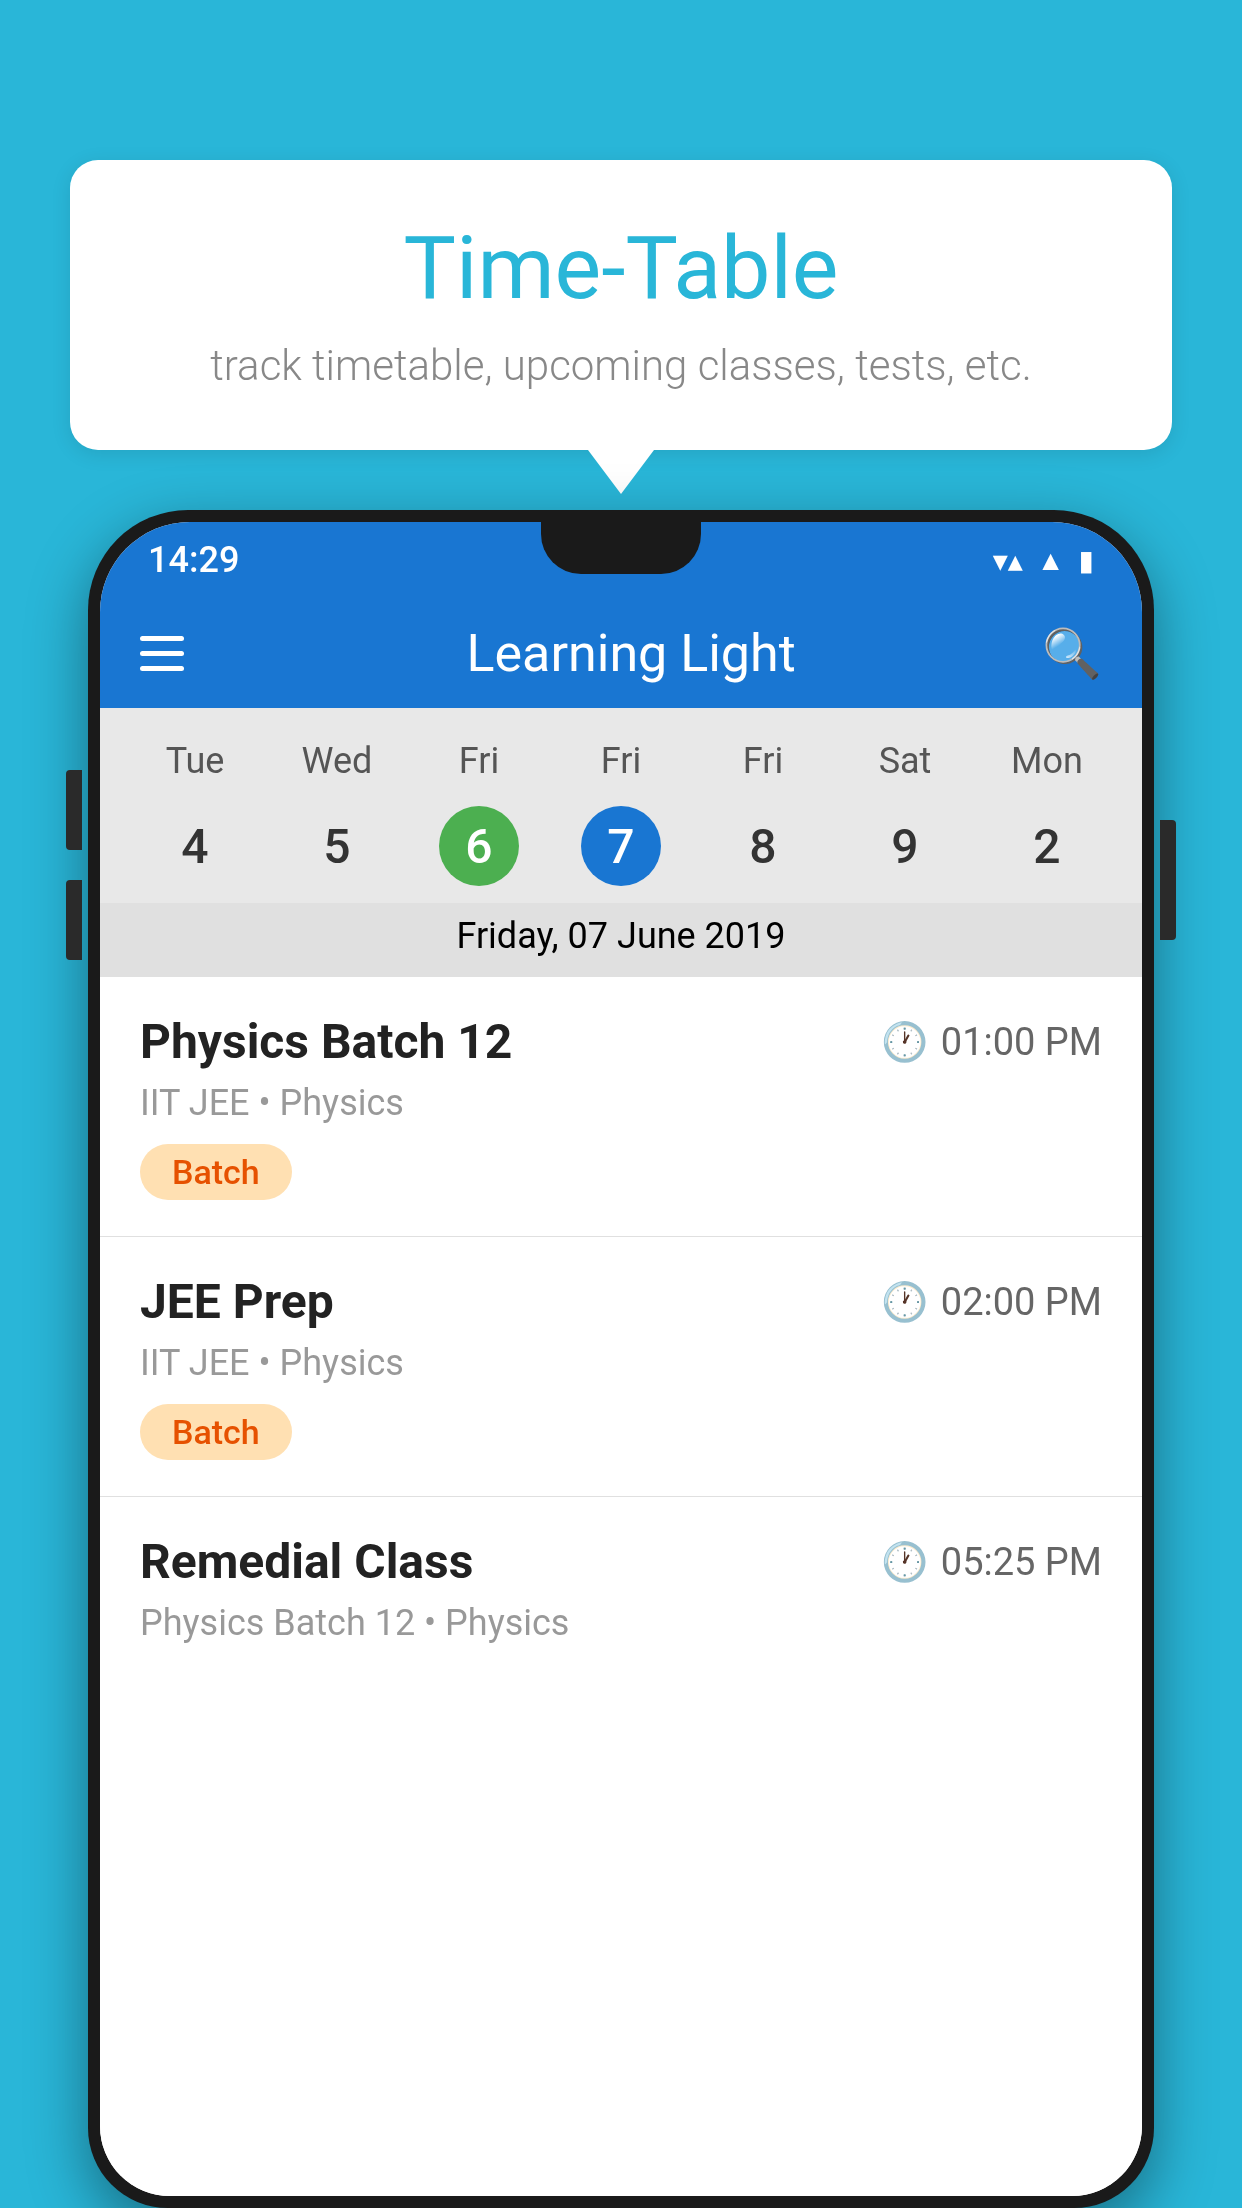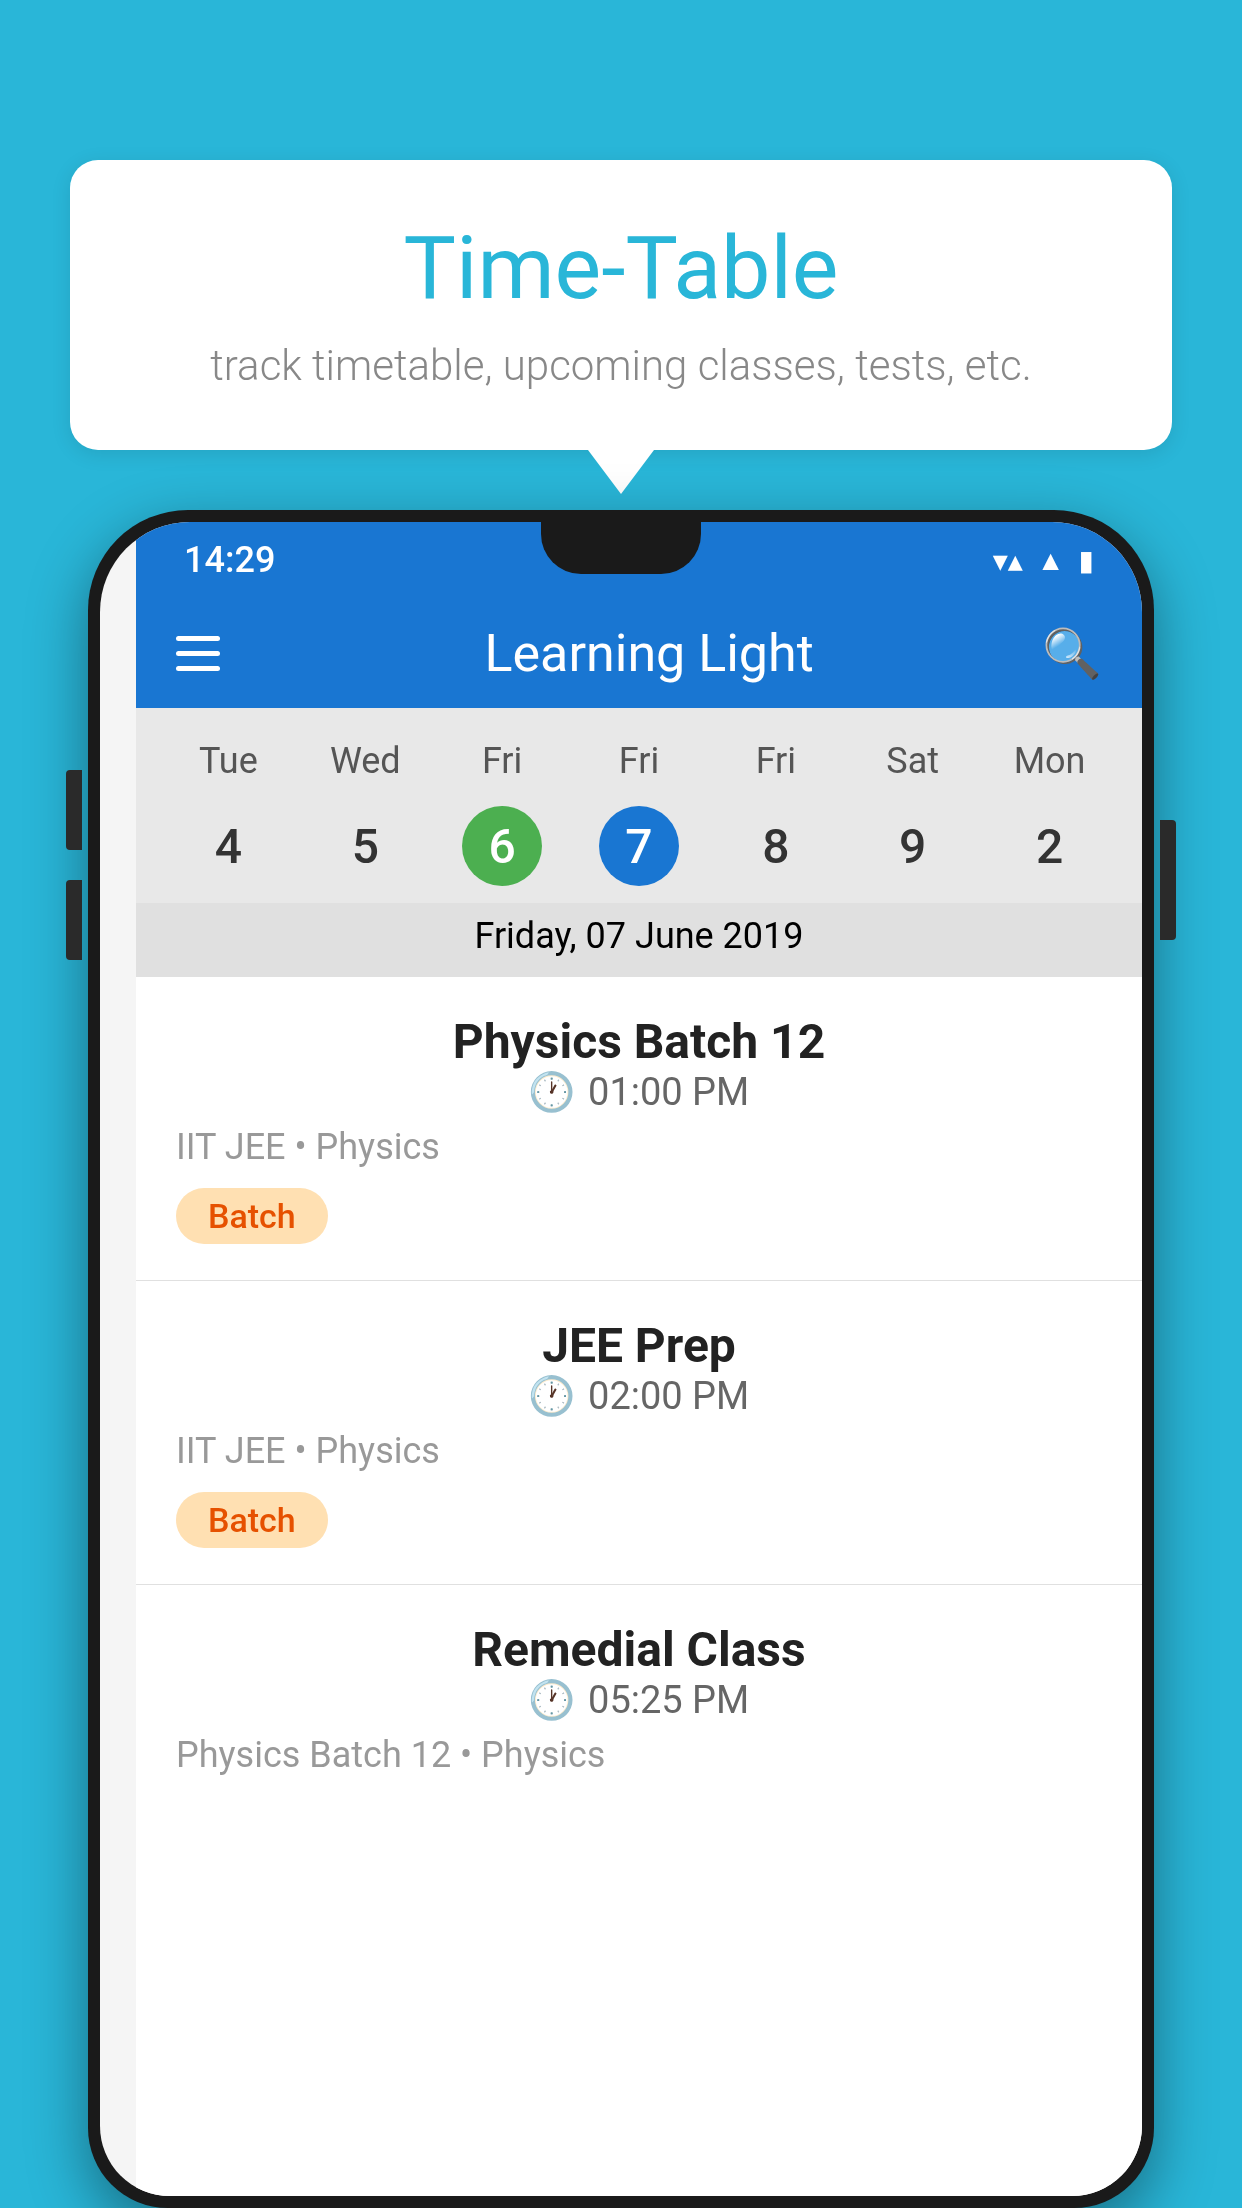--- a/index.html
+++ b/index.html
@@ -67,21 +67,20 @@
       box-shadow: 0 20px 60px rgba(0,0,0,0.4);
     }
 
     .phone-inner {
       width: 100%;
       height: 100%;
       border-radius: 90px 90px 70px 70px;
       overflow: hidden;
       position: relative;
       background: #f5f5f5;
-      padding-left: 36px;
     }
 
     
     .notch {
       position: absolute;
       top: 0;
       left: 50%;
       transform: translateX(-50%);
       width: 160px;
       height: 52px;
@@ -226,21 +225,20 @@
       background: #fff;
       border-bottom: 1px solid #e0e0e0;
       padding: 36px 40px;
     }
 
     .schedule-item-header {
       display: flex;
       justify-content: space-between;
       align-items: center;
       margin-bottom: 12px;
-      flex-direction: column;
     }
 
     .schedule-title {
       font-size: 48px;
       font-weight: 700;
       color: #222;
     }
 
     .schedule-time {
       display: flex;

